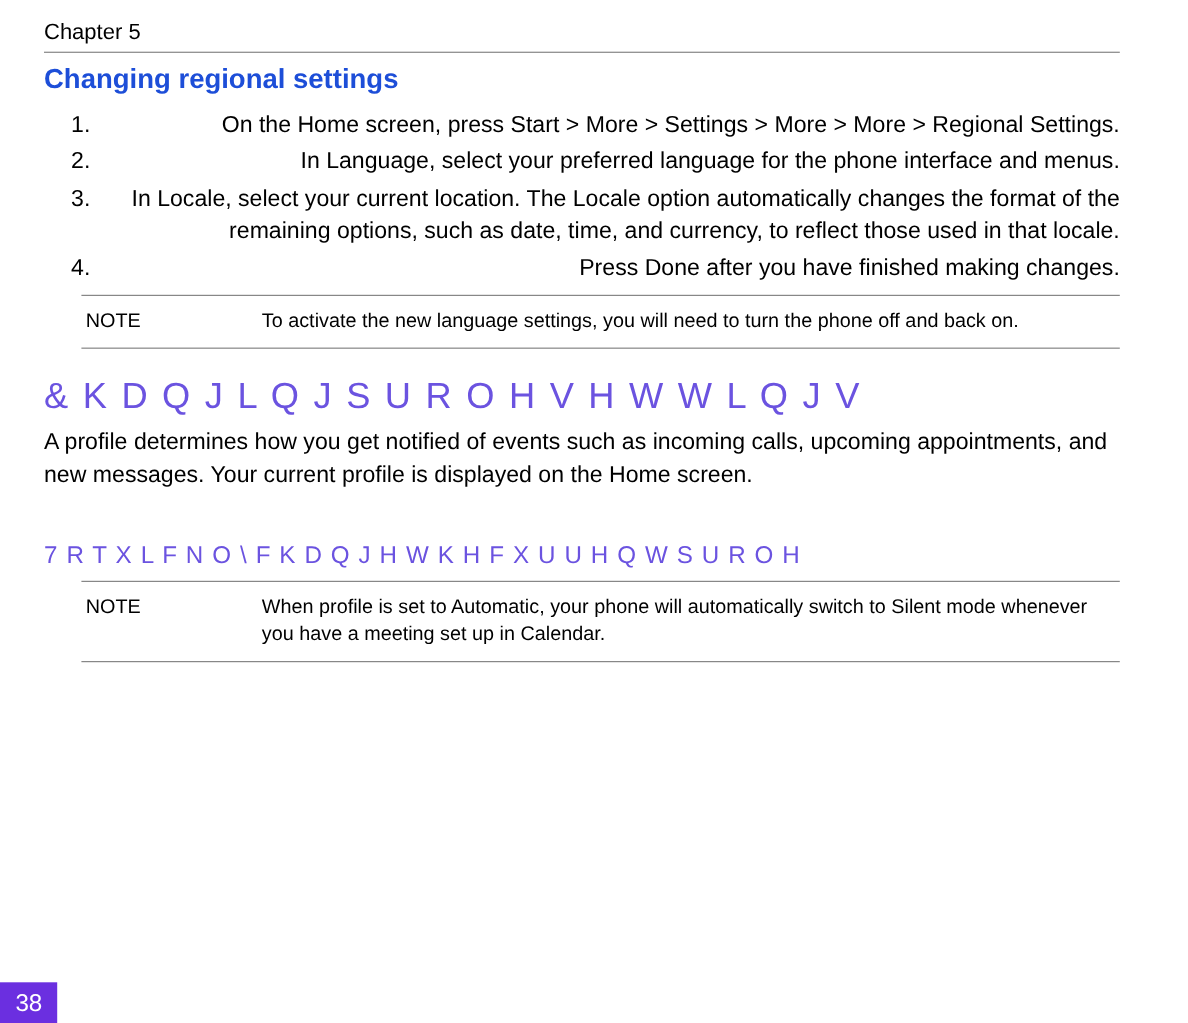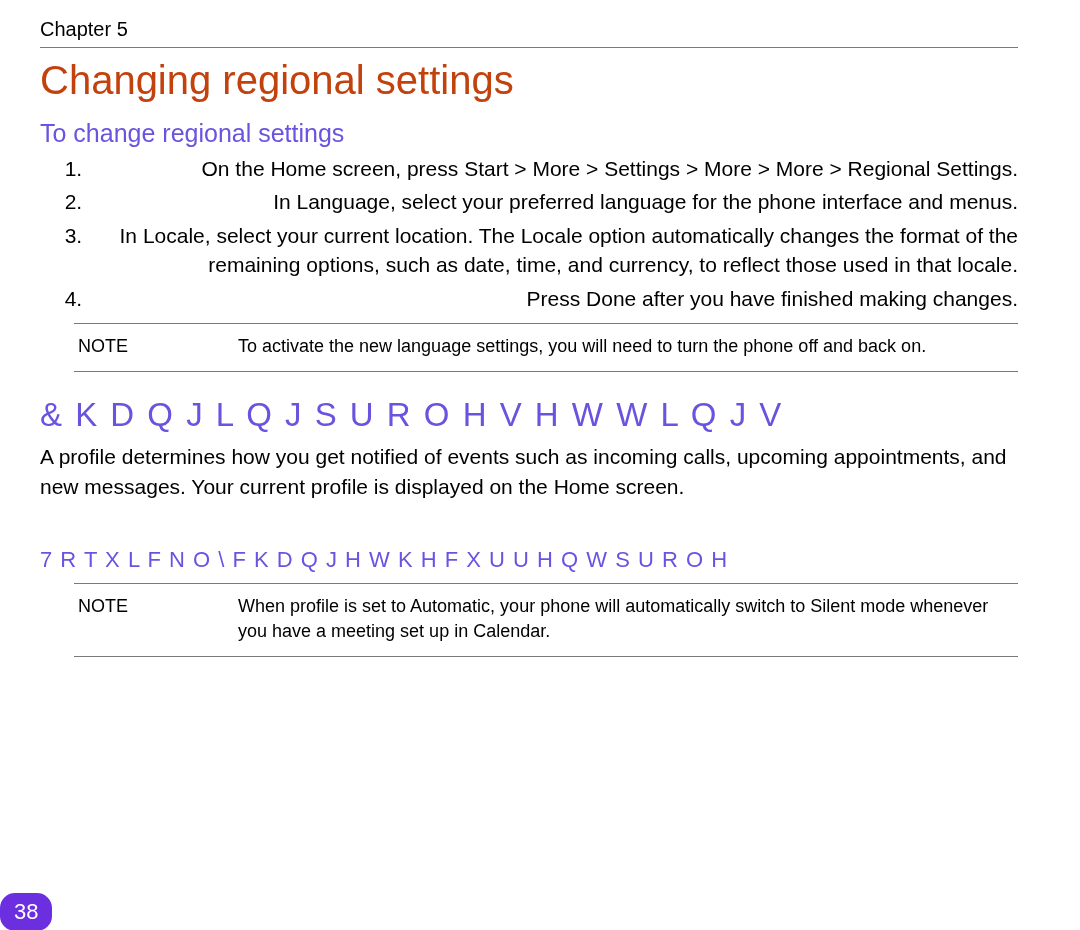--- a/index.html
+++ b/index.html
@@ -19,23 +19,23 @@
   .chapter {
     font-size: 20px;
     margin: 0 0 2px 0;
   }
   .hr-top {
     border: none;
     border-top: 1px solid #7a7a7a;
     margin: 6px 0 10px 0;
   }
   .h1 {
-    color: #c2410c;
-    font-size: 40px;
-    font-weight: 400;
+    color: #1d4ed8;
+    font-size: 25px;
+    font-weight: 700;
     margin: 4px 0 12px 0;
   }
   .h2 {
     color: #6b53e0;
     font-size: 25px;
     font-weight: 400;
     margin: 16px 0 6px 0;
   }
   .h3 {
     color: #6b53e0;
@@ -92,34 +92,32 @@
     margin-top: 46px;
   }
   .page-num {
     position: absolute;
     left: 0;
     bottom: -1px;
     background: #6b2fe0;
     color: #fff;
     font-size: 22px;
     padding: 6px 14px;
-    border-radius: 15px;
   }
 </style>
 </head>
 <body>
 
 <div class="page">
 
   <div class="chapter">Chapter 5</div>
   <hr class="hr-top">
 
   <div class="h1">Changing regional settings</div>
 
-  <div class="h2">To change regional settings</div>
 
   <ol>
     <li>On the Home screen, press Start  &gt; More &gt; Settings &gt; More &gt; More &gt; Regional Settings.</li>
     <li>In Language, select your preferred language for the phone interface and menus.</li>
     <li>In Locale, select your current location. The Locale option automatically changes the format of the remaining options, such as date, time, and currency, to reflect those used in that locale.</li>
     <li>Press Done after you have finished making changes.</li>
   </ol>
 
   <div class="note-block">
     <hr class="rule">

